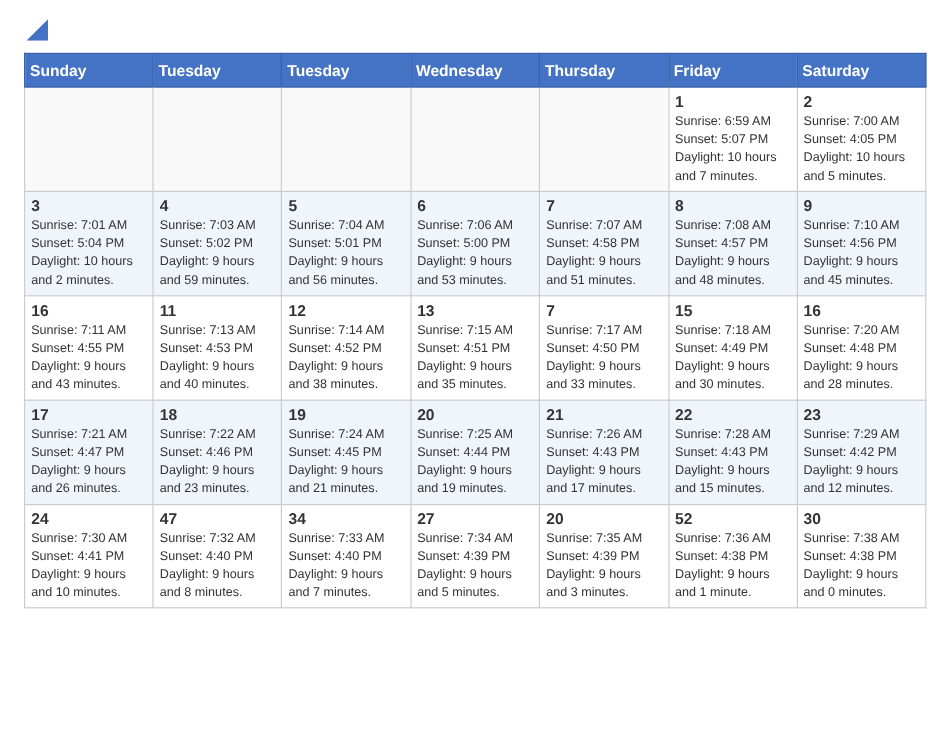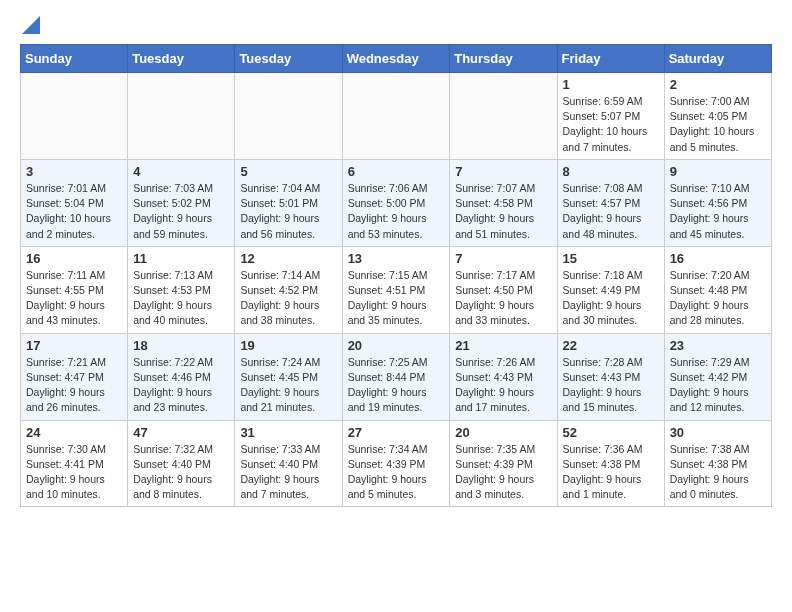--- a/index.html
+++ b/index.html
@@ -220,21 +220,21 @@
         </td>
         <td>
           <span class="day-number">19</span>
           <div class="day-info">Sunrise: 7:24 AM
 Sunset: 4:45 PM
 Daylight: 9 hours and 21 minutes.</div>
         </td>
         <td>
           <span class="day-number">20</span>
           <div class="day-info">Sunrise: 7:25 AM
-Sunset: 8:44 PM
+Sunset: 4:44 PM
 Daylight: 9 hours and 19 minutes.</div>
         </td>
         <td>
           <span class="day-number">21</span>
           <div class="day-info">Sunrise: 7:26 AM
 Sunset: 4:43 PM
 Daylight: 9 hours and 17 minutes.</div>
         </td>
         <td>
           <span class="day-number">22</span>
@@ -256,21 +256,21 @@
 Sunset: 4:41 PM
 Daylight: 9 hours and 10 minutes.</div>
         </td>
         <td>
           <span class="day-number">47</span>
           <div class="day-info">Sunrise: 7:32 AM
 Sunset: 4:40 PM
 Daylight: 9 hours and 8 minutes.</div>
         </td>
         <td>
-          <span class="day-number">31</span>
+          <span class="day-number">34</span>
           <div class="day-info">Sunrise: 7:33 AM
 Sunset: 4:40 PM
 Daylight: 9 hours and 7 minutes.</div>
         </td>
         <td>
           <span class="day-number">27</span>
           <div class="day-info">Sunrise: 7:34 AM
 Sunset: 4:39 PM
 Daylight: 9 hours and 5 minutes.</div>
         </td>

